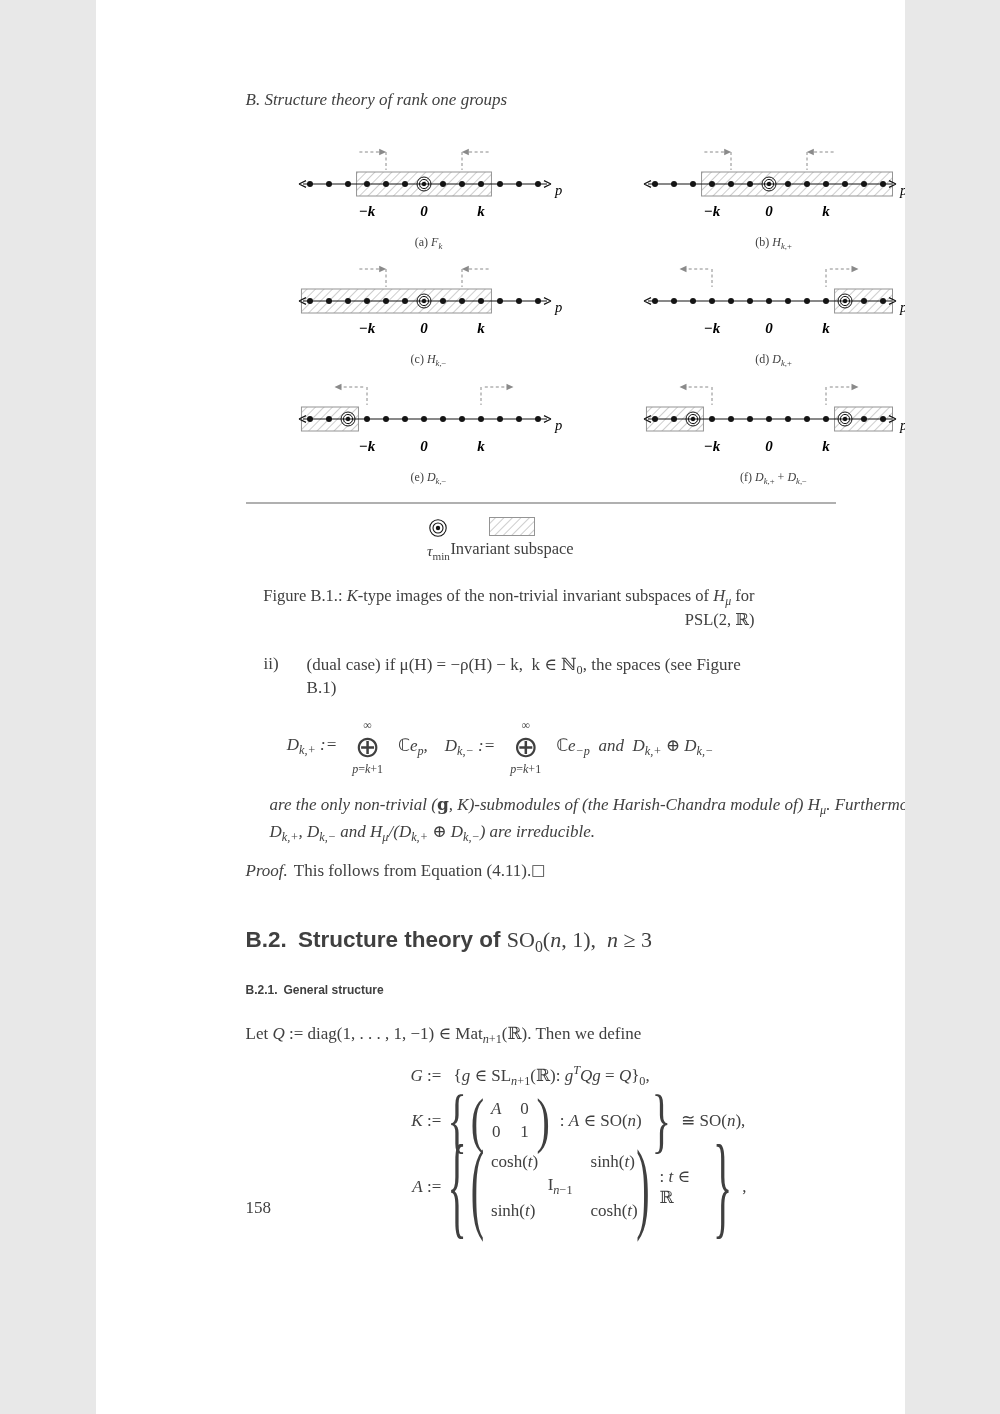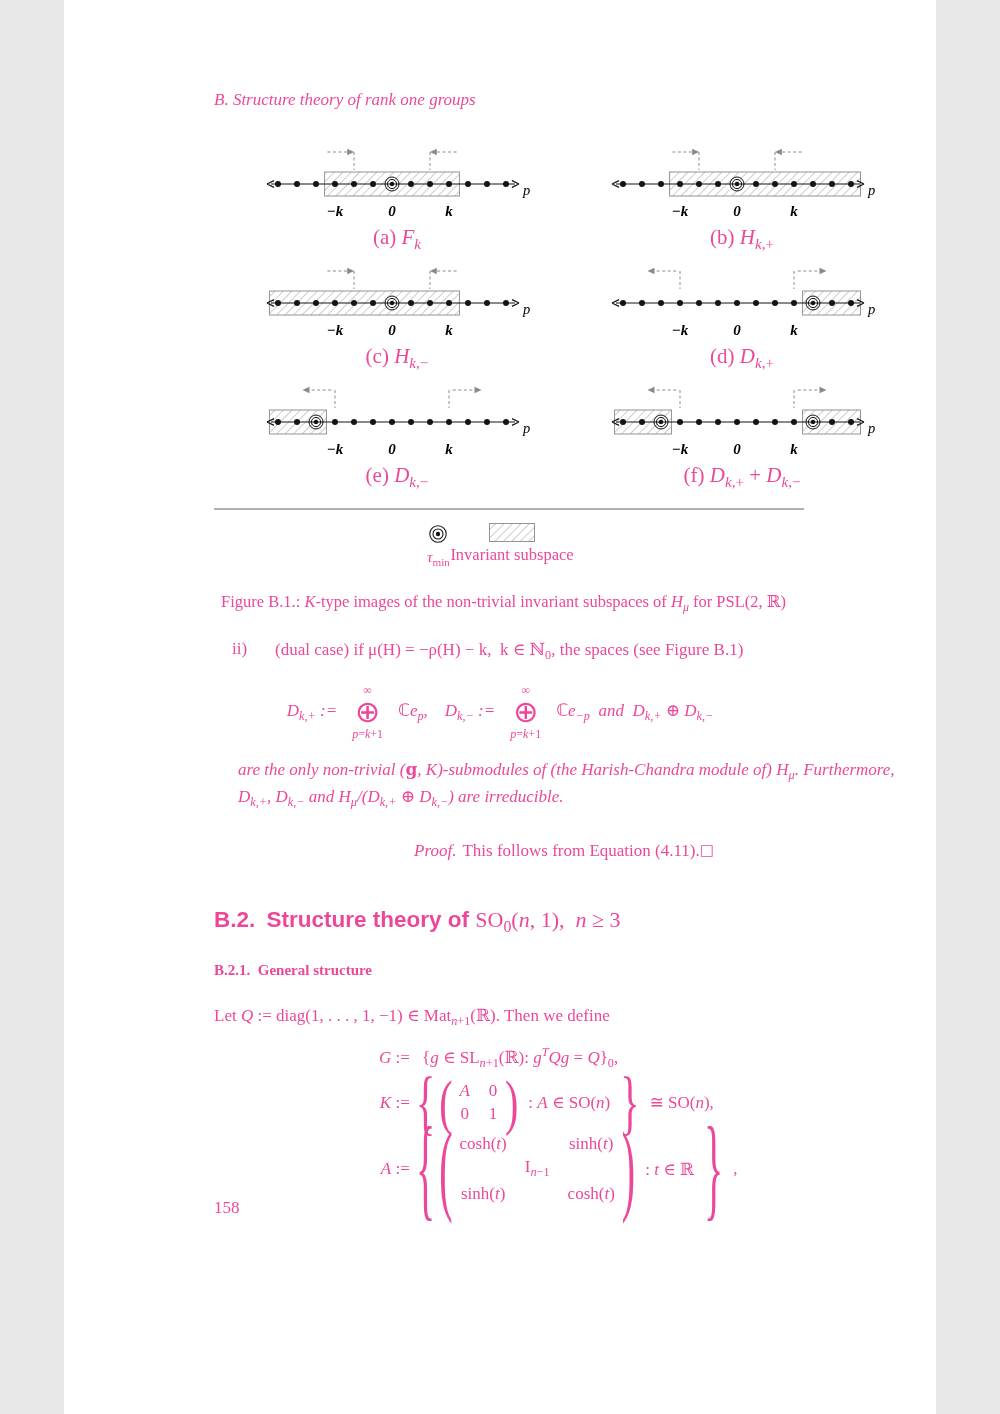--- a/index.html
+++ b/index.html
@@ -1,45 +1,45 @@
 <!DOCTYPE html>
 <html><head>
 <meta charset="utf-8">
 <style>
   html,body{margin:0;padding:0;background:#e8e8e8;}
   .page{
-    width:872px;height:1414px;margin:0 auto;background:#ffffff;position:relative;
+    width:809px;height:1414px;margin:0 auto;background:#ffffff;position:relative;
     font-family:"Liberation Serif","DejaVu Serif","DejaVu Sans",serif;
-    font-size:17px;color:#ec4899;overflow:hidden;
+    font-size:17px;color:#404040;overflow:hidden;
   }
   .content{padding:90px 150px 0 150px;}
   .running-head{font-style:italic;font-size:17px;}
   
   .subfig-grid{display:grid;grid-template-columns:300px 300px;column-gap:45px;row-gap:6px;margin:30px 0 0 33px;width:645px;}
   .subfig{display:flex;flex-direction:column;align-items:center;}
-  .subcap{font-size:21px;margin-top:1px;}
+  .subcap{font-size:12px;margin-top:11px;}
   .fig-sep{height:2px;background:#b0b0b0;width:590px;margin:16px auto 0 auto;}
   .legend{display:flex;justify-content:center;align-items:flex-start;margin-top:12px;}
   .legend-item{display:flex;flex-direction:column;align-items:center;}
   .legend-item .llabel{margin-top:2px;font-size:15.5px;}
   .fig-caption{text-align:right;margin-top:24px;font-size:16.5px;}
   
   .item-ii{margin:24px 0 0 18px;display:flex;gap:28px;}
   .display-eq{margin-top:18px;display:flex;align-items:center;justify-content:center;min-height:62px;font-style:italic;}
   .bigop{display:inline-flex;flex-direction:column;align-items:center;margin:0 7px;font-style:normal;}
   .bigop .lim{font-size:12px;line-height:1;}
   .bigop .op{font-size:30px;line-height:1;margin:1px 0;font-family:"DejaVu Sans",sans-serif;}
   .para-sub{margin:14px 0 0 24px;width:658px;font-style:italic;line-height:1.45;}
-  .proof-row{margin-top:28px;display:flex;justify-content:center;width:700px;}
+  .proof-row{margin-top:14px;display:flex;justify-content:flex-start;width:700px;}
   .proof-label{font-style:italic;margin-right:6px;}
   .qed{font-family:"DejaVu Sans",sans-serif;font-size:15px;}
   
   .sec{margin:46px 0 0 0;font-family:"Liberation Sans","DejaVu Sans",sans-serif;font-weight:bold;font-size:22.5px;}
   .sec .sec-math{font-family:"Liberation Serif","DejaVu Serif",serif;font-weight:normal;font-size:22px;}
-  .subsec{margin:26px 0 0 0;font-family:Liberation Serif, serif;font-weight:bold;font-size:15px;}
+  .subsec{margin:26px 0 0 0;font-family:Liberation Sans, sans-serif;font-weight:bold;font-size:12px;}
   .para{margin-top:26px;}
   
   .eq-rows{margin:16px 0 0 158px;display:flex;flex-direction:column;gap:10px;align-items:flex-start;}
   .eq-row{display:flex;align-items:center;}
   .eq-lhs{display:inline-block;min-width:42px;text-align:right;white-space:pre;}
   .math i{font-style:italic;}
   .fence{display:inline-block;font-size:40px;line-height:1;margin:0 2px;font-weight:400;}
   .mat{display:inline-grid;gap:3px 18px;text-align:center;margin:0 5px;align-items:center;}
   .mcell{min-width:10px;}
   .seg{margin:0 8px;}

